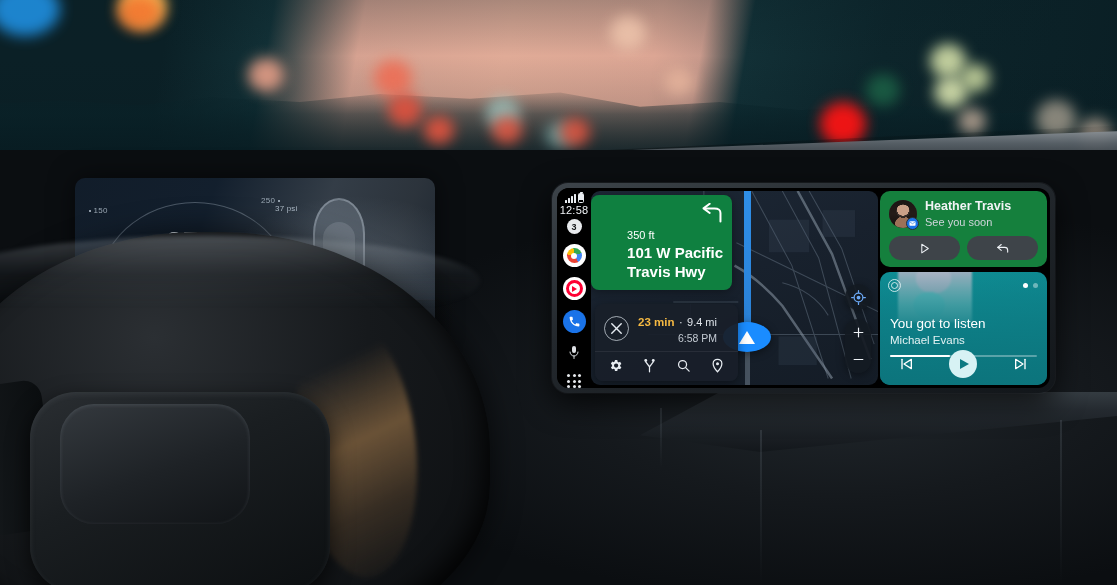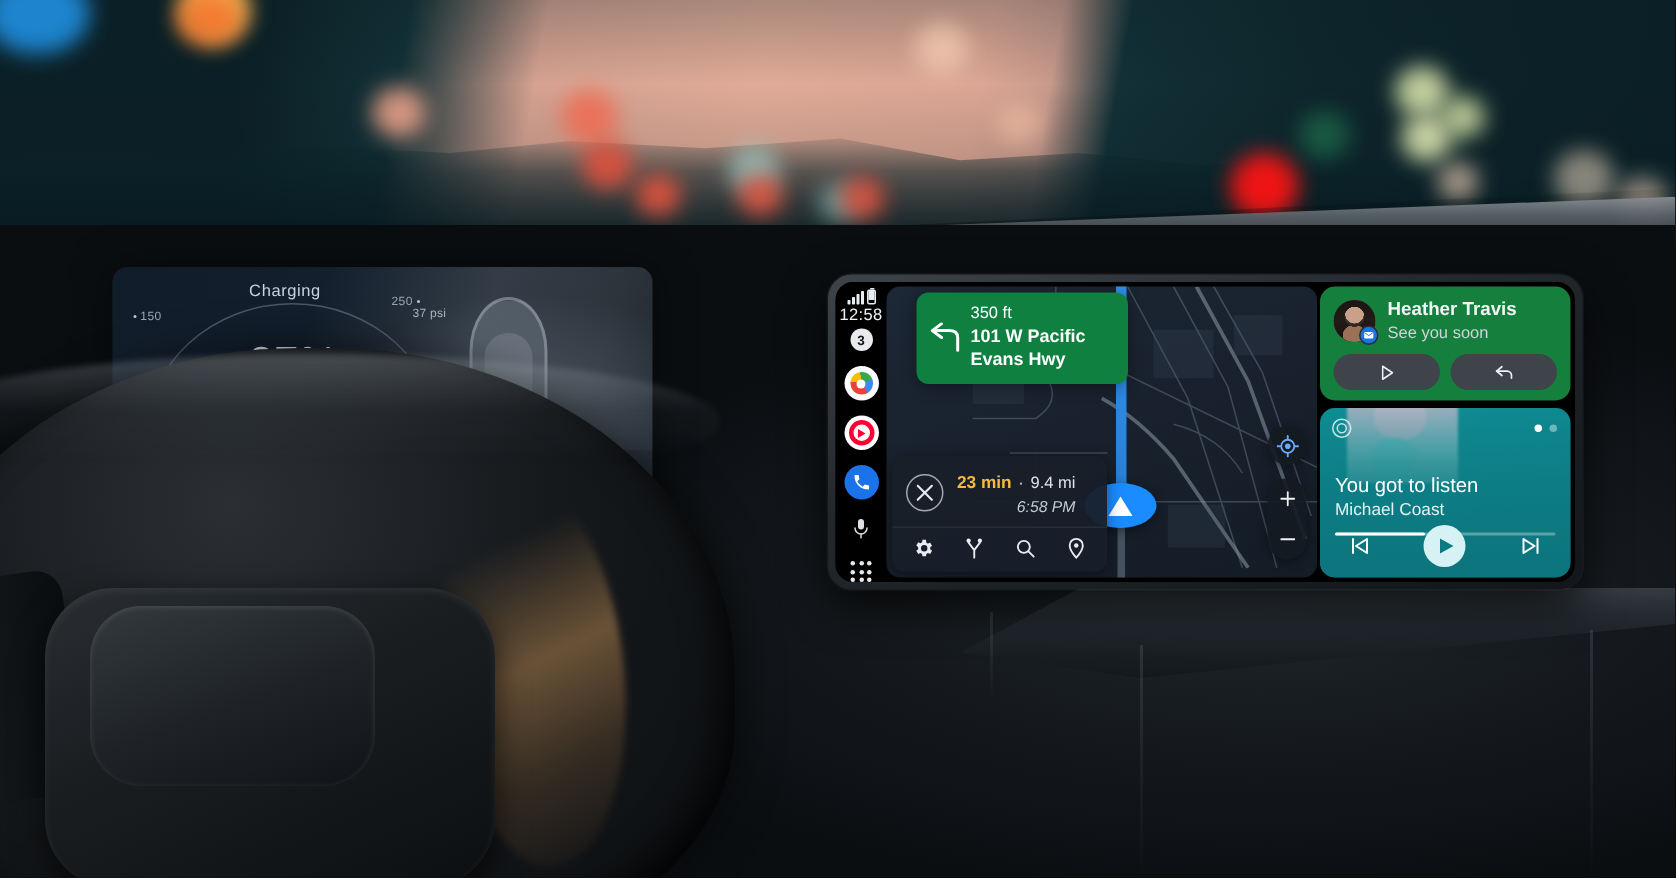--- a/index.html
+++ b/index.html
@@ -269,43 +269,44 @@
     border-radius: 50%; background: #1a8cff;
     display: flex; align-items: center; justify-content: center;
     box-shadow: 0 2px 8px rgba(0,0,0,.45);
   }
   .pos-marker .arrow {
     width: 0; height: 0; border-left: 8px solid transparent;
     border-right: 8px solid transparent; border-bottom: 13px solid #fff;
   }
 
   .nav-card {
-    position: absolute; left: 20px; top: 4px; width: 141px;
+    position: absolute; left: 0; top: 4px; width: 141px;
     background: #0f8040; border-radius: 8px;
-    padding: 8px 9px 8px 8px; display: flex; align-items: center; gap: 6px;
+    padding: 8px 9px 8px 8px; display: flex; align-items: flex-end; gap: 6px;
     box-shadow: 0 2px 10px rgba(0,0,0,.35);
+    flex-direction: column;
   }
   .nav-dist { font-size: 11px; color: #fff; line-height: 1.25; }
-  .nav-street { font-size: 12px; color: #fff; font-weight: 600; line-height: 1.3; }
+  .nav-street { font-size: 15px; color: #fff; font-weight: 600; line-height: 1.3; }
 
   .eta-card {
     position: absolute; left: 4px; bottom: 4px; width: 143px;
     background: rgba(24,31,41,.94); border-radius: 8px;
     box-shadow: 0 2px 10px rgba(0,0,0,.4);
     text-align: right;
   }
   .eta-top { display: flex; align-items: center; gap: 9px; padding: 8px 8px 7px 9px; }
   .eta-close {
     width: 25px; height: 25px; border-radius: 50%;
     border: 1.5px solid rgba(218,226,234,.7);
     display: flex; align-items: center; justify-content: center; flex: 0 0 25px;
   }
   .eta-time { font-size: 11.5px; font-weight: 700; color: #f5b942; }
   .eta-dist { font-size: 11px; color: #dfe4ea; }
-  .eta-arrive { font-size: 10.5px; color: #c3cad2; margin-top: 2px; font-style: italic; }
+  .eta-arrive { font-size: 10.5px; color: #c3cad2; margin-top: 2px; }
   .eta-tools {
     display: flex; justify-content: space-around; align-items: center;
     padding: 6px 4px 8px; border-top: 1px solid rgba(255,255,255,.07);
   }
 
   .map-btn {
     position: absolute; right: 7px; background: rgba(20,26,34,.92);
     border-radius: 14px; display: flex; align-items: center; justify-content: center;
     box-shadow: 0 2px 8px rgba(0,0,0,.4);
   }
@@ -448,21 +449,20 @@
 
   <div class="cluster">
     <div class="cluster-glass"></div>
     <div class="arc"></div>
     <div class="tick" style="left:14px;top:28px;text-align:right;">
       <span class="dot"></span> <span>150</span>
     </div>
     <div class="tick" style="left:186px;top:18px;">
       <span>250</span> <span class="dot"></span>
     </div>
-    <div class="cluster-title">Charging</div>
     <div class="soc">87%</div>
     <div class="soc-bar"></div>
     <div class="ev-car"></div>
     <div class="ev-glass"></div>
 
     <div class="tp-car"></div>
     <div class="psi" style="left:200px;top:26px;">37 psi</div>
     <div class="psi" style="left:200px;top:106px;">42 psi</div>
     <div class="psi" style="left:296px;top:106px;">41 psi</div>
     <div class="range-row">
@@ -564,21 +564,21 @@
         </div>
 
         <div class="nav-card">
           <svg width="22" height="20" viewBox="0 0 28 26">
             <path d="M25 24 L25 13 Q25 7 17 7 L6 7" stroke="#fff" stroke-width="2.6" fill="none" stroke-linecap="round"></path>
             <path d="M11 1 L3 7 L11 13" stroke="#fff" stroke-width="2.6" fill="none" stroke-linecap="round" stroke-linejoin="round"></path>
           </svg>
           <div>
             <div class="nav-dist">350 ft</div>
             <div class="nav-street">101 W Pacific</div>
-            <div class="nav-street">Evans Hwy</div>
+            <div class="nav-street">Travis Hwy</div>
           </div>
         </div>
 
         <div class="eta-card">
           <div class="eta-top">
             <div class="eta-close">
               <svg width="11" height="11" viewBox="0 0 14 14">
                 <path d="M1 1 L13 13 M13 1 L1 13" stroke="#e5ebf1" stroke-width="1.8" stroke-linecap="round"></path>
               </svg>
             </div>
@@ -675,21 +675,21 @@
 
         <div class="media-card">
           <div class="media-art"></div>
           <div class="media-tint"></div>
           <div class="media-logo"></div>
           <div class="pagedots">
             <i class="on"></i>
             <i></i>
           </div>
           <div class="media-title">You got to listen</div>
-          <div class="media-artist">Michael Coast</div>
+          <div class="media-artist">Michael Evans</div>
           <div class="progress">
             <i id="progfill" style="width: 41%;"></i>
           </div>
           <div class="media-ctrls">
             <span>
               <svg width="16" height="16" viewBox="0 0 24 24">
                 <path d="M6 5 V19" stroke="#fff" stroke-width="2" stroke-linecap="round"></path>
                 <path d="M20 5 L9 12 L20 19 Z" stroke="#fff" stroke-width="2" fill="none" stroke-linejoin="round"></path>
               </svg>
             </span>

